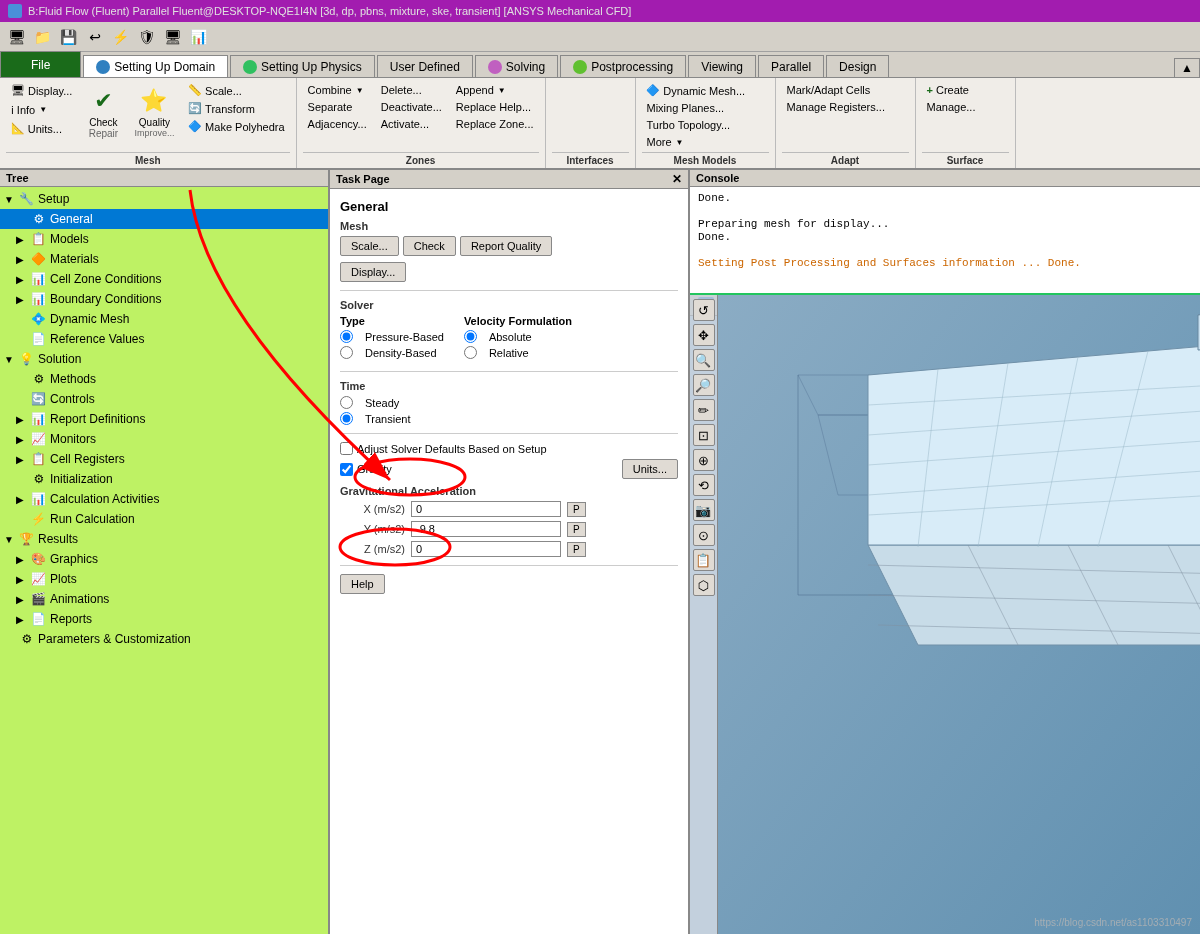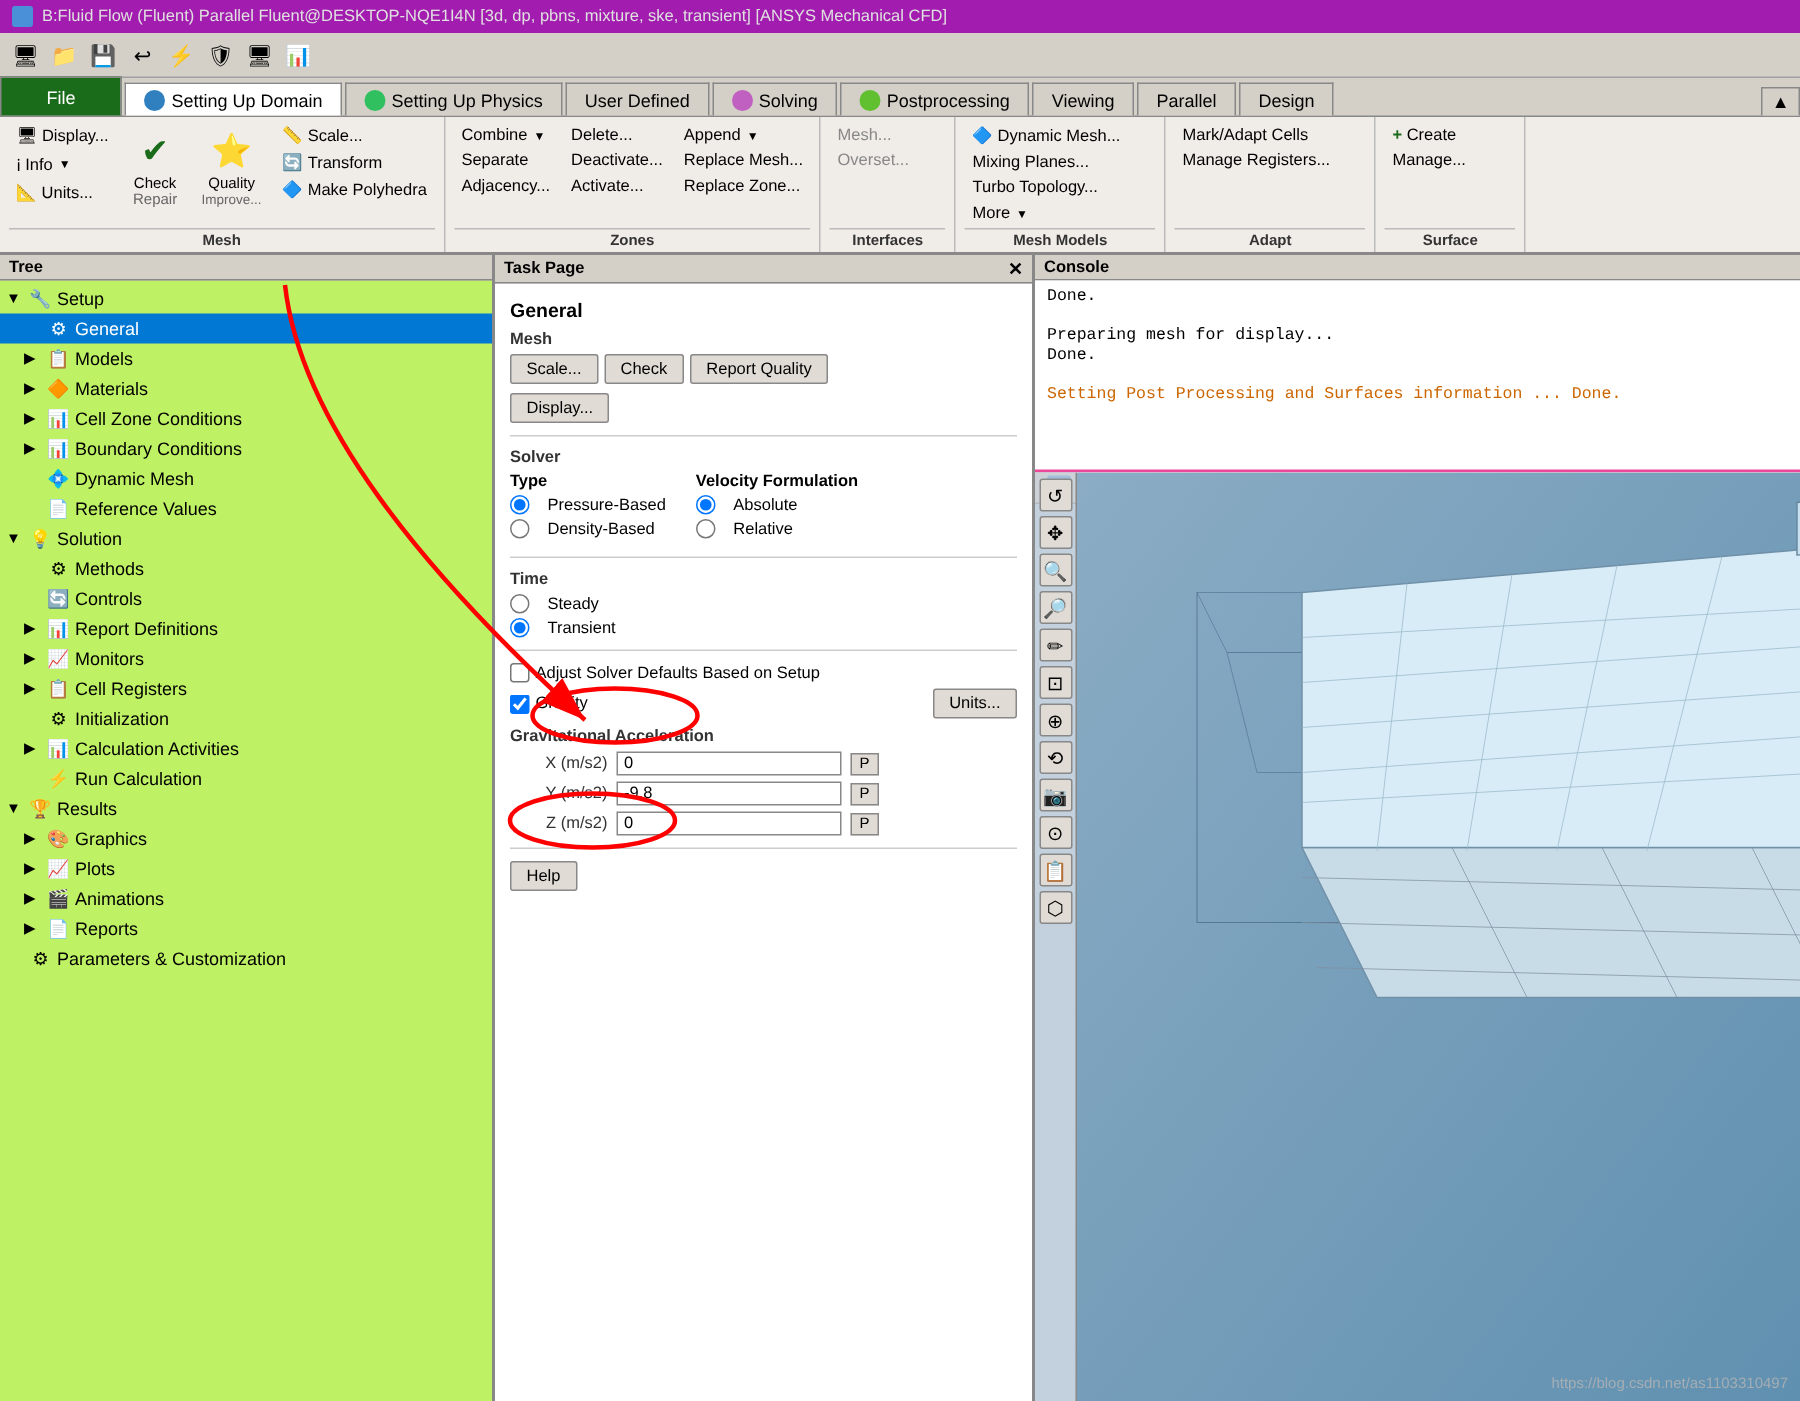--- a/index.html
+++ b/index.html
@@ -218,22 +218,22 @@
       overflow: hidden;
     }
     #console-header {
       background: #d4d0c8;
       padding: 2px 6px;
       font-weight: bold;
       font-size: 11px;
       border-bottom: 1px solid #888;
     }
     #console-upper {
-      height: 128px;
-      border-bottom: 2px solid #ec4899;
+      height: 108px;
+      border-bottom: 2px solid #22c55e;
       background: #fff;
       padding: 4px 8px;
       font-family: 'Courier New', monospace;
       font-size: 11px;
       overflow-y: auto;
     }
     .console-line { margin: 1px 0; }
     .console-orange { color: #cc6600; }
     #mesh-viewport {
       flex: 1;
@@ -431,41 +431,31 @@
         <div class="ribbon-btn-small">
           <span>Activate...</span>
         </div>
       </div>
       <div class="ribbon-col">
         <div class="ribbon-btn-small">
           <span>Append</span>
           <span class="ribbon-dd">▼</span>
         </div>
         <div class="ribbon-btn-small">
-          <span>Replace Mesh...</span>
+          <span>Replace Help...</span>
         </div>
         <div class="ribbon-btn-small">
           <span>Replace Zone...</span>
         </div>
       </div>
     </div>
     <div class="ribbon-section-title">Zones</div>
   </div>
 
   <div class="ribbon-section" style="min-width:90px;">
-    <div class="ribbon-items">
-      <div class="ribbon-col">
-        <div class="ribbon-btn-small" style="color:#888;">
-          <span>Mesh...</span>
-        </div>
-        <div class="ribbon-btn-small" style="color:#888;">
-          <span>Overset...</span>
-        </div>
-      </div>
-    </div>
     <div class="ribbon-section-title">Interfaces</div>
   </div>
 
   <div class="ribbon-section" style="min-width:140px;">
     <div class="ribbon-items">
       <div class="ribbon-col">
         <div class="ribbon-btn-small">
           <span>🔷</span>
           <span>Dynamic Mesh...</span>
         </div>

